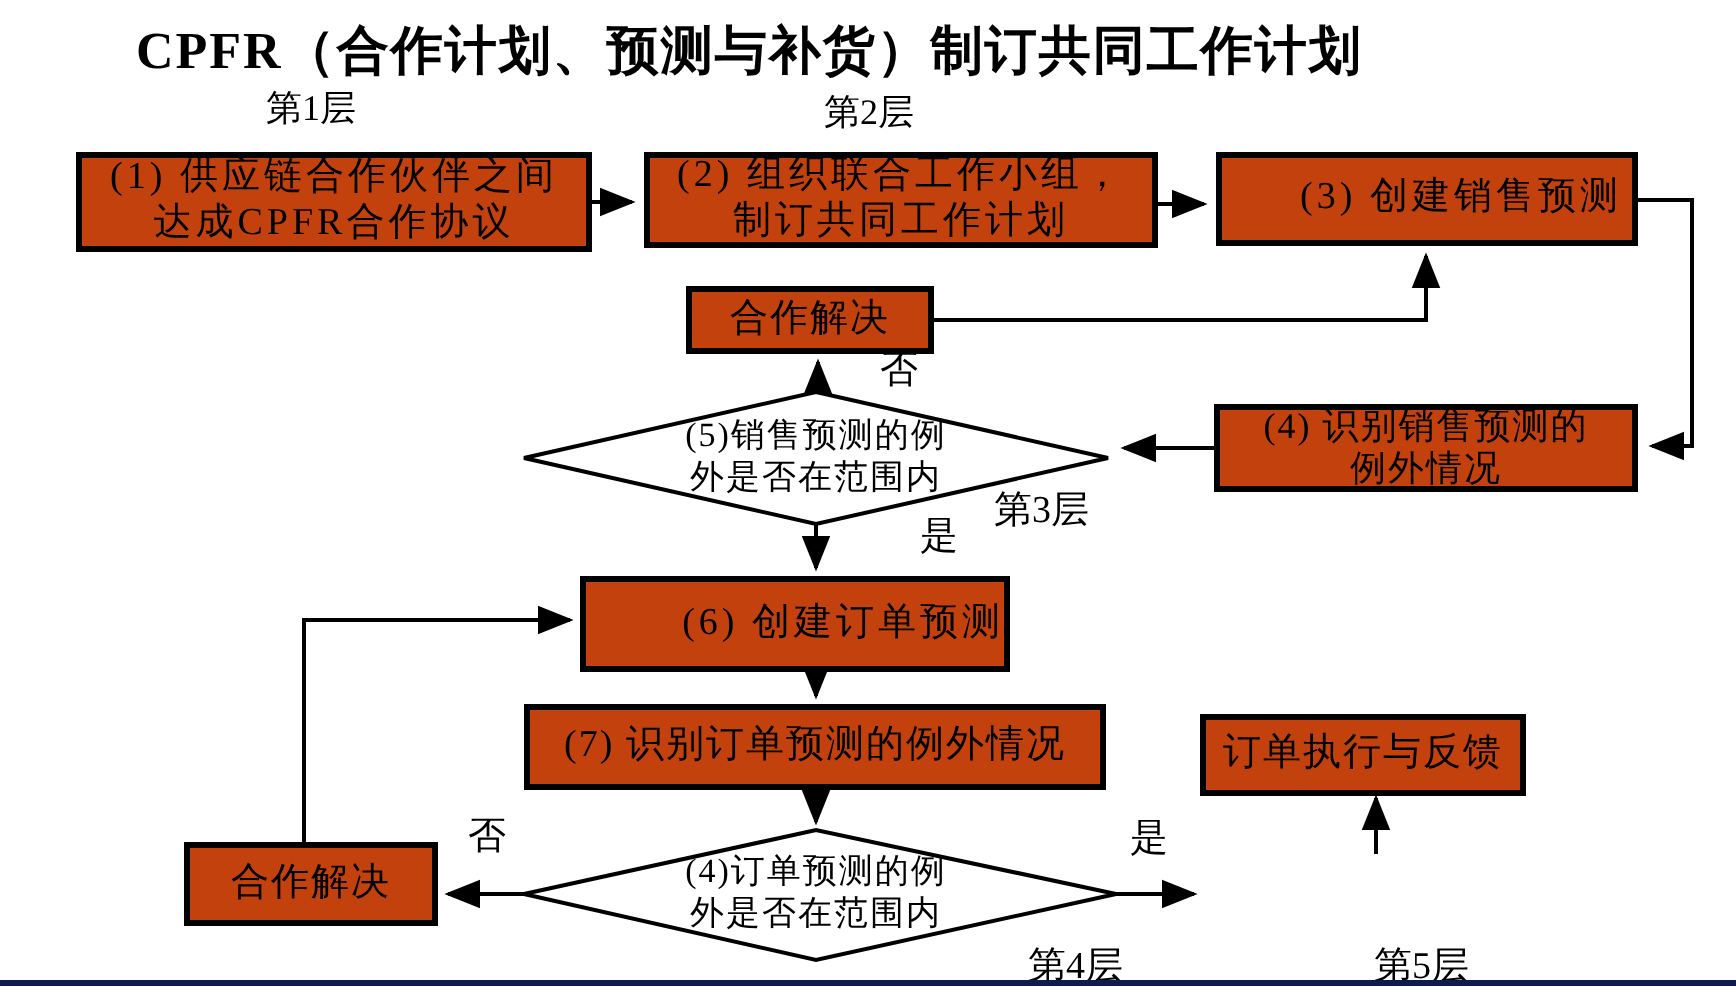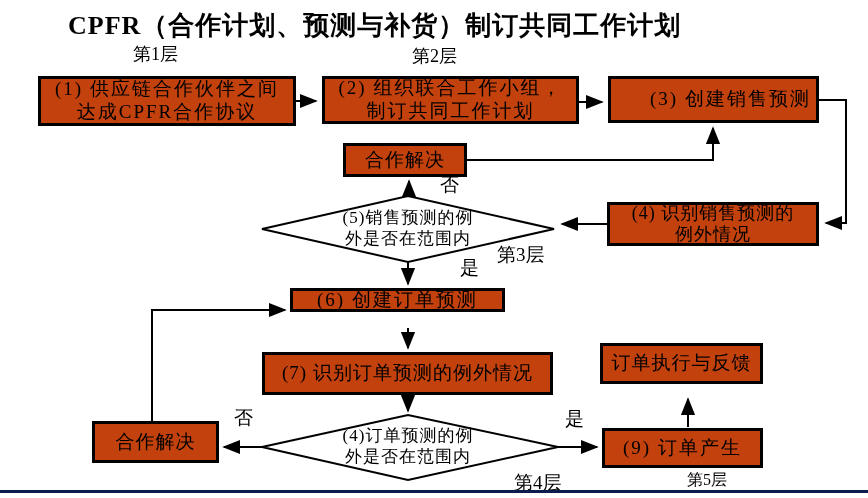--- a/index.html
+++ b/index.html
@@ -67,21 +67,21 @@
     <g stroke="#000" stroke-width="2" fill="#ffffff">
       <polygon points="262,229 408,196 554,229 408,262"></polygon>
       <polygon points="262,447 408,415 558,447 408,480"></polygon>
     </g>
   </svg>
 
   <div class="layer-label" style="left:133px;top:42px;">第1层</div>
   <div class="layer-label" style="left:412px;top:44px;">第2层</div>
   <div class="layer-label" style="left:497px;top:242px;font-size:19px;font-family:Liberation Serif, serif;">第3层</div>
   <div class="layer-label" style="left:514px;top:470px;font-size:19px;text-align:center;">第4层</div>
-  <div class="layer-label" style="left:687px;top:470px;font-size:16px;">第5层</div>
+  <div class="layer-label" style="left:687px;top:470px;font-size:19px;">第5层</div>
 
   <div class="node" style="left:38px;top:76px;width:258px;height:50px;">
     <span>(1) 供应链合作伙伴之间</span>
     <span>达成CPFR合作协议</span>
   </div>
 
   <div class="node" style="left:322px;top:76px;width:257px;height:48px;">
     <span>(2) 组织联合工作小组，</span>
     <span>制订共同工作计划</span>
   </div>
@@ -92,37 +92,34 @@
 
   <div class="node" style="left:343px;top:143px;width:124px;height:34px;font-size:19px;letter-spacing:1px;">
     <span>合作解决</span>
   </div>
 
   <div class="node small-text" style="left:607px;top:202px;width:212px;height:44px;">
     <span>(4) 识别销售预测的</span>
     <span>例外情况</span>
   </div>
 
-  <div class="node" style="left:290px;top:288px;width:215px;height:24px;">
+  <div class="node" style="left:290px;top:288px;width:215px;height:48px;align-items:flex-end;">
     <span>(6) 创建订单预测</span>
   </div>
 
   <div class="node" style="left:262px;top:352px;width:291px;height:43px;letter-spacing:1px;">
     <span>(7) 识别订单预测的例外情况</span>
   </div>
 
   <div class="node" style="left:92px;top:421px;width:127px;height:42px;font-size:19px;letter-spacing:1px;">
     <span>合作解决</span>
   </div>
 
-  <div class="node" style="left:602px;top:428px;width:161px;height:40px;">
-    <span>(9) 订单产生</span>
-  </div>
 
-  <div class="node" style="left:600px;top:343px;width:163px;height:41px;letter-spacing:1px;justify-content:center;">
+  <div class="node" style="left:600px;top:357px;width:163px;height:41px;letter-spacing:1px;justify-content:center;">
     <span>订单执行与反馈</span>
   </div>
 
   <div class="diamond-text" style="left:308px;top:207px;width:200px;height:44px;">
     <span>(5)销售预测的例</span>
     <span>外是否在范围内</span>
   </div>
 
   <div class="diamond-text" style="left:308px;top:425px;width:200px;height:44px;">
     <span>(4)订单预测的例</span>

